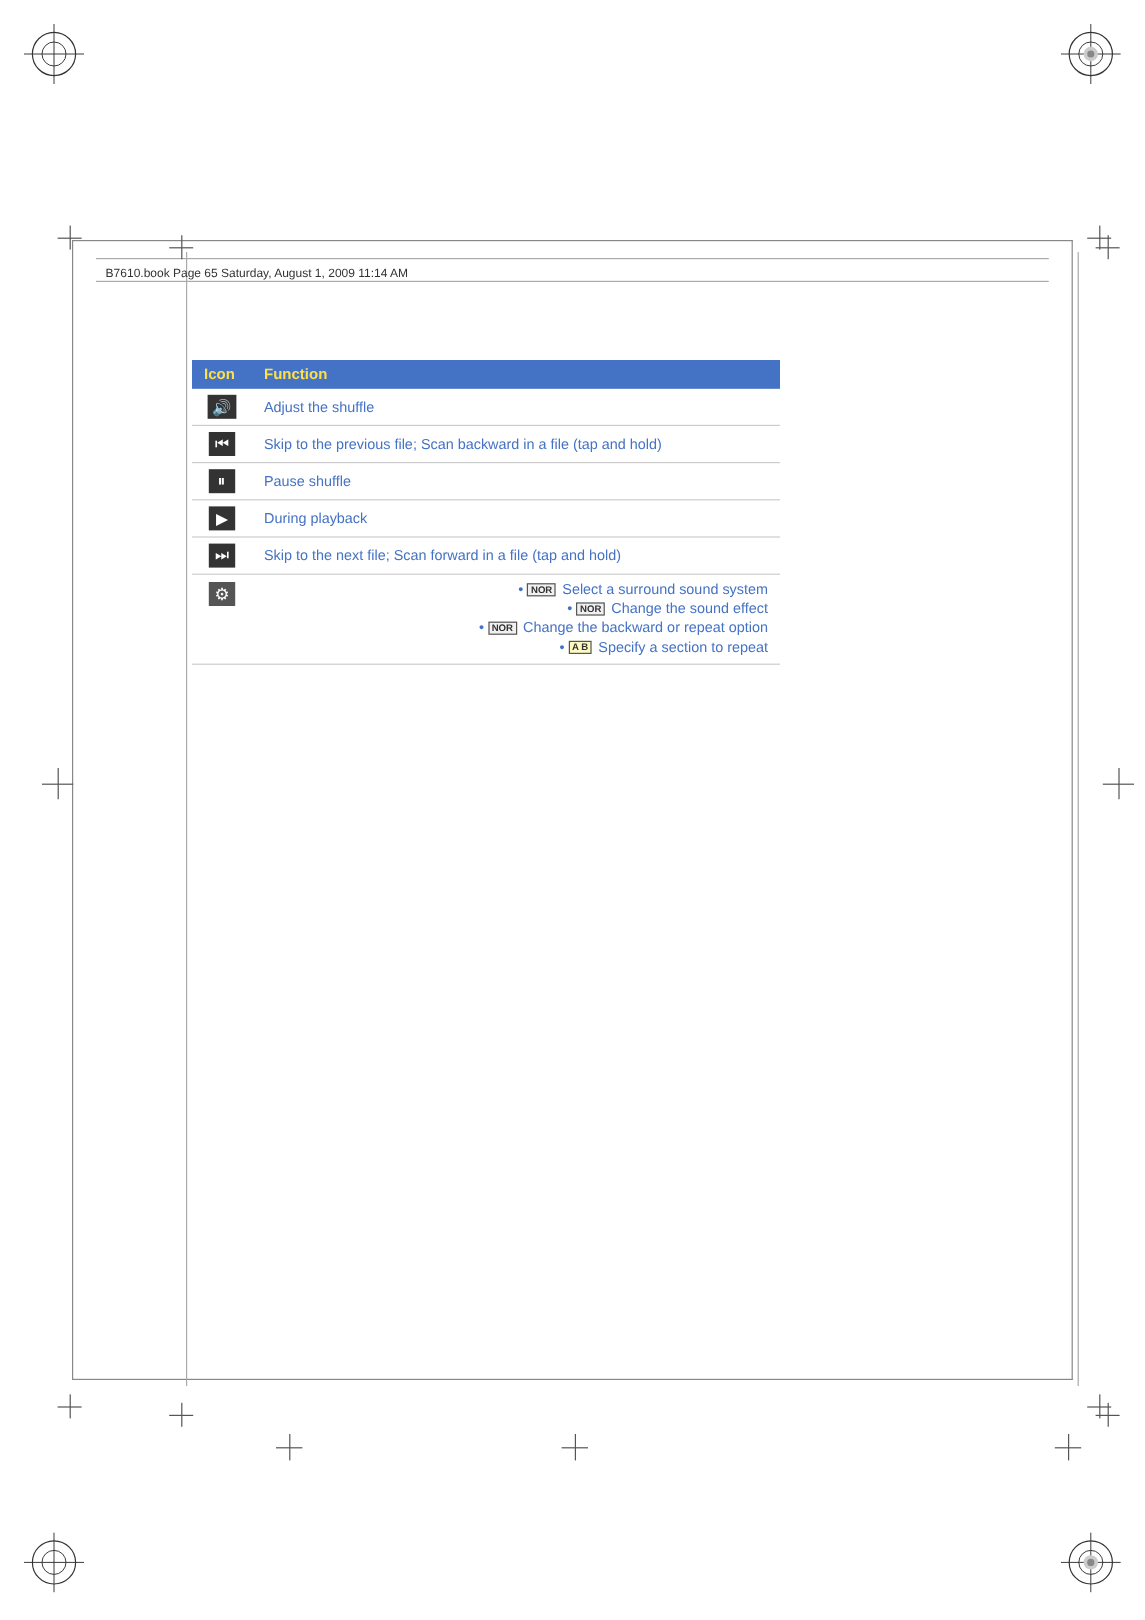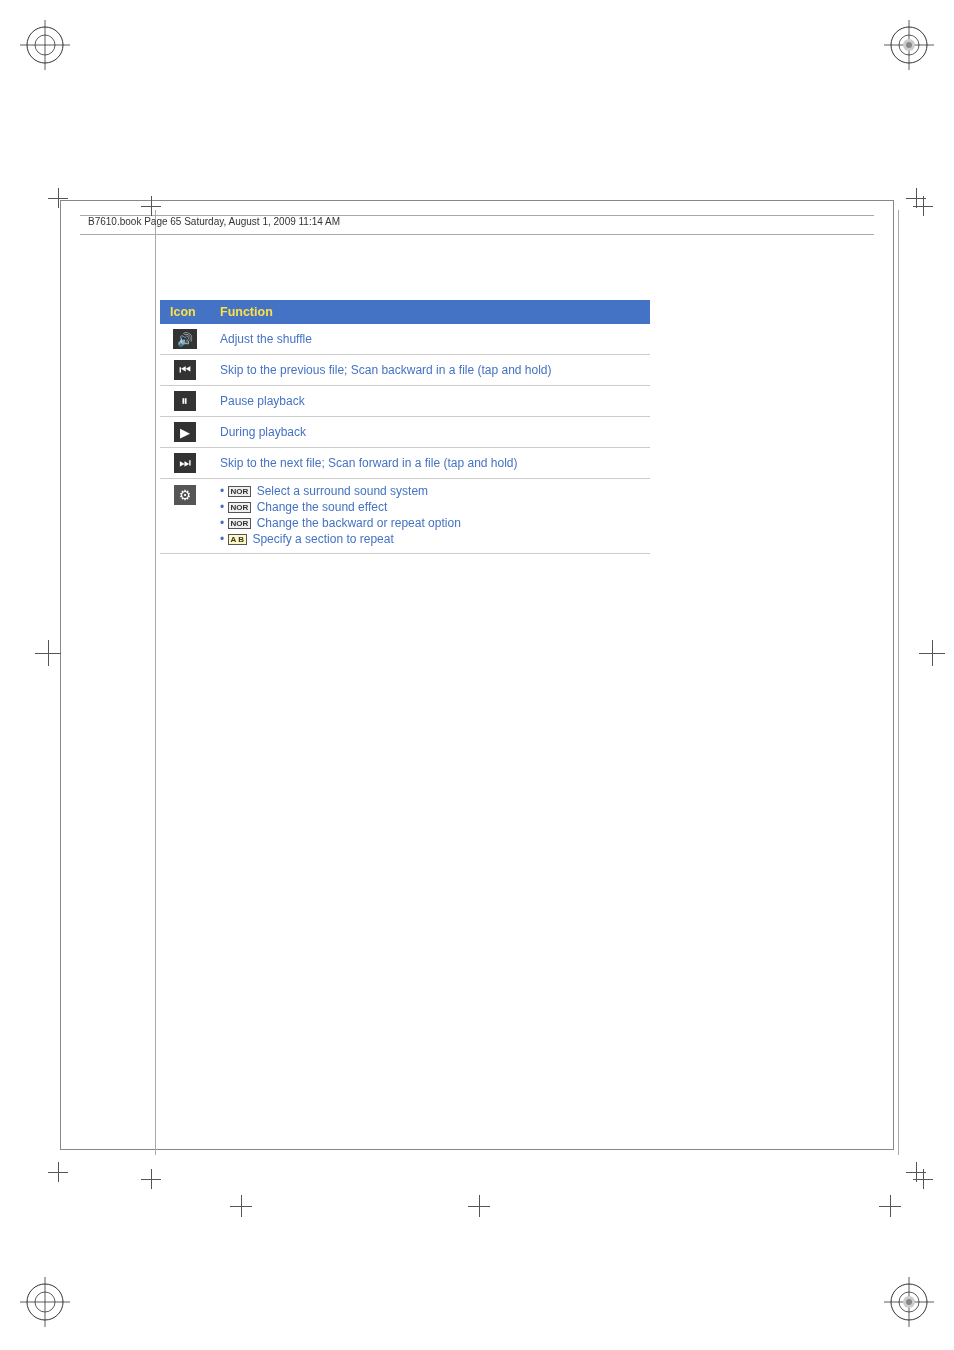--- a/index.html
+++ b/index.html
@@ -58,21 +58,21 @@
     
     .header-bar {
       position: absolute;
       top: 215px;
       left: 80px;
       right: 80px;
       height: 20px;
       border-top: 1px solid #aaa;
       border-bottom: 1px solid #aaa;
       display: flex;
-      align-items: flex-start;
+      align-items: flex-end;
       padding: 0 8px;
       font-size: 10px;
       color: #333;
     }
 
     
     .content-area {
       position: absolute;
       top: 300px;
       left: 160px;
@@ -160,20 +160,21 @@
       margin-right: 2px;
       background: #fef9c3;
       vertical-align: middle;
     }
 
     
     .bullet-list {
       list-style: none;
       padding: 0;
       margin: 0;
+      text-align: right;
     }
 
     .bullet-list li {
       margin-bottom: 2px;
       color: #4472c4;
       font-size: 12px;
     }
 
     .bullet-list li::before {
       content: '• ';
@@ -355,21 +356,21 @@
         </td>
         <td>
           <span>Skip to the previous file; Scan backward in a file (tap and hold)</span>
         </td>
       </tr>
 
       <tr>
         <td>
           <span class="icon-box" style="font-size:13px; letter-spacing:1px;">⏸</span>
         </td>
-        <td>Pause playback</td>
+        <td>Pause shuffle</td>
       </tr>
 
       <tr>
         <td>
           <span class="icon-box" style="font-size:13px;">▶</span>
         </td>
         <td>During playback</td>
       </tr>
 
       <tr>

